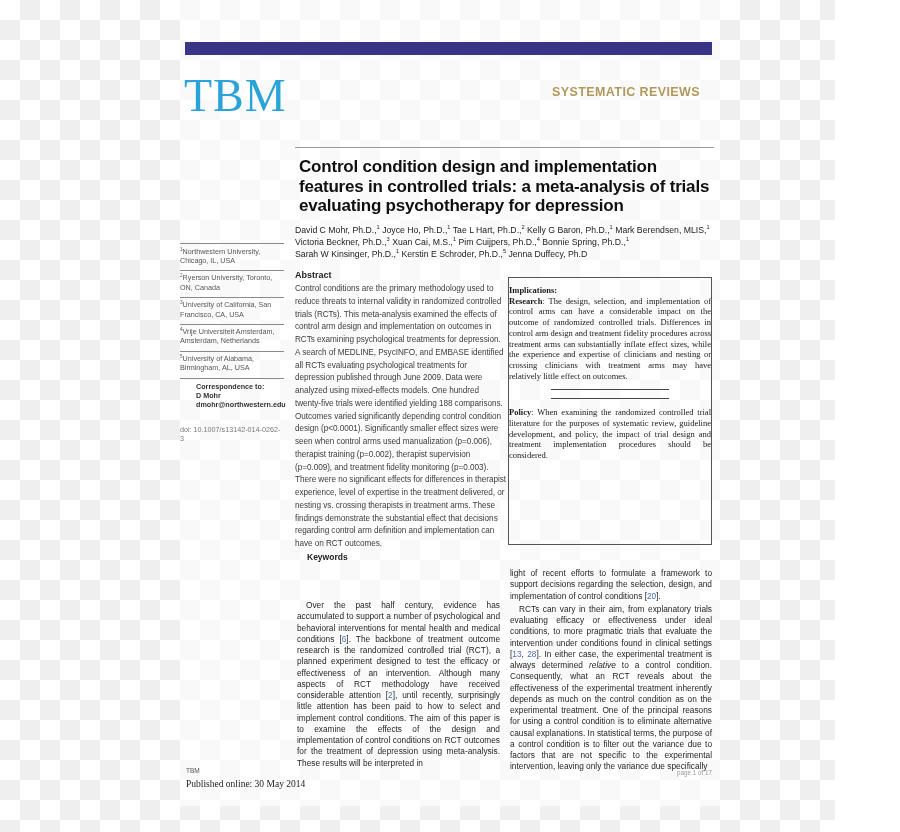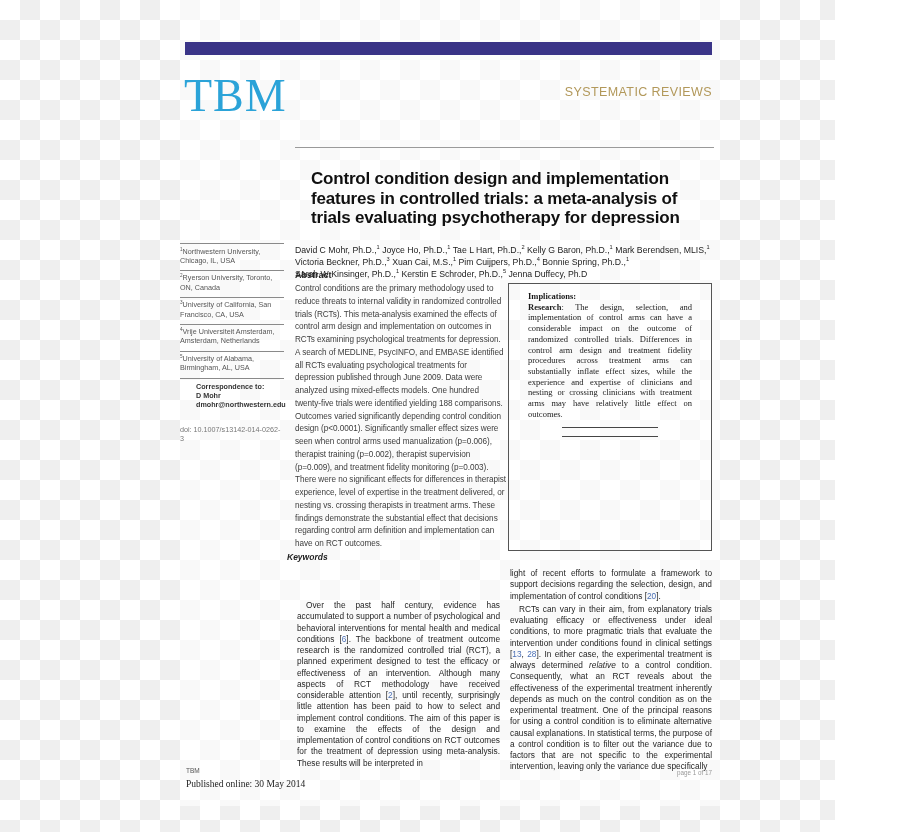--- a/index.html
+++ b/index.html
@@ -17,49 +17,49 @@
     position:absolute;left:180px;top:0;width:540px;height:806px;
     background:rgba(255,255,255,0.62);
   }
   .topbar{position:absolute;left:5px;top:42px;width:527px;height:13px;background:var(--header-bar);}
   .logo{
     position:absolute;left:4px;top:72px;
     font-family:"Liberation Serif",serif;font-size:46px;line-height:48px;
     color:var(--logo-blue);letter-spacing:1px;
   }
   .section-label{
-    position:absolute;right:8px;top:85px;
-    font-size:12.5px;font-weight:normal;letter-spacing:0.4px;color:var(--section-gold);
+    position:absolute;right:20px;top:85px;
+    font-size:12.5px;font-weight:bold;letter-spacing:0.4px;color:var(--section-gold);
   }
   .title-block{position:absolute;left:115px;top:147px;width:419px;border-top:1px solid #9a9a9a;padding-top:5px;}
   .title-block h1{
-    margin:16px;font-size:17px;line-height:19.5px;font-weight:600;
+    margin:4px;font-size:17px;line-height:19.5px;font-weight:600;
     letter-spacing:-0.2px;color:#101010;
   }
   .authors{margin-top:8px;font-size:8.7px;line-height:12.3px;color:#222;}
   .authors p{margin:0;}
   sup{font-size:0.65em;vertical-align:super;line-height:0;}
   .sidebar{position:absolute;left:0;top:243px;width:104px;font-size:7.2px;line-height:9.2px;color:var(--text-gray);}
   .aff{border-top:1px solid #8a8a8a;padding:2.5px 0 5px;}
   .corr{border-top:1px solid #8a8a8a;padding:3px 16px 5px;font-weight:bold;color:#333;}
   .corr .email{color:#333;}
   .doi{margin-top:11px;color:#777;}
   .abstract{position:absolute;left:115px;top:270px;width:212px;}
   .abstract h2{margin:0 0 3px;font-size:9px;color:#222;}
   .abstract p{margin:0;font-size:8.2px;line-height:12.75px;letter-spacing:-0.05px;color:#3d3d3d;}
   .imp-box{
-    position:absolute;left:328px;top:283px;width:204px;min-height:268px;box-sizing:border-box;
-    border:1px solid #555;padding:7px 19px 8px;
+    position:absolute;left:328px;top:277px;width:204px;min-height:268px;box-sizing:border-box;
+    border:1px solid #555;padding:7px 0 8px;
     font-family:"Liberation Serif",serif;font-size:8.5px;line-height:10.7px;
     text-align:justify;color:#1a1a1a;
   }
   .imp-box p{margin:0;}
   .imp-head{font-weight:bold;}
   .imp-rule{border:none;border-top:1px solid #444;width:58%;margin:8px auto;}
-  .keywords{position:absolute;left:107px;top:552px;width:212px;font-style:italic;}
+  .keywords{position:absolute;left:127px;top:552px;width:212px;}
   .keywords h2{margin:0;font-size:8.5px;color:#222;}
   .keywords p{
     margin:6px 0 0;font-family:"Liberation Serif",serif;font-size:8.9px;
     line-height:11.5px;letter-spacing:0.2px;color:#1f1f1f;
   }
   .col{position:absolute;width:207px;}
   .col-left{left:115px;top:598px;}
   .col-right{left:328px;top:566px;width:206px;}
   .col p{
     margin:2px;font-family:Liberation Sans, sans-serif;font-size:8.3px;
@@ -109,20 +109,21 @@
     <section class="abstract">
       <h2>Abstract</h2>
       <p>Control conditions are the primary methodology used to reduce threats to internal validity in randomized controlled trials (RCTs). This meta-analysis examined the effects of control arm design and implementation on outcomes in RCTs examining psychological treatments for depression. A search of MEDLINE, PsycINFO, and EMBASE identified all RCTs evaluating psychological treatments for depression published through June 2009. Data were analyzed using mixed-effects models. One hundred twenty-five trials were identified yielding 188 comparisons. Outcomes varied significantly depending control condition design (p&lt;0.0001). Significantly smaller effect sizes were seen when control arms used manualization (p=0.006), therapist training (p=0.002), therapist supervision (p=0.009), and treatment fidelity monitoring (p=0.003). There were no significant effects for differences in therapist experience, level of expertise in the treatment delivered, or nesting vs. crossing therapists in treatment arms. These findings demonstrate the substantial effect that decisions regarding control arm definition and implementation can have on RCT outcomes.</p>
     </section>
 
     <aside class="imp-box">
       <p class="imp-head">Implications:</p>
       <p><b>Research</b><span>: The design, selection, and implementation of control arms can have a considerable impact on the outcome of randomized controlled trials. Differences in control arm design and treatment fidelity procedures across treatment arms can substantially inflate effect sizes, while the experience and expertise of clinicians and nesting or crossing clinicians with treatment arms may have relatively little effect on outcomes.</span></p>
       <hr class="imp-rule">
       <hr class="imp-rule">
+      <p><b>Policy</b><span>: When examining the randomized controlled trial literature for the purposes of systematic review, guideline development, and policy, the impact of trial design and treatment implementation procedures should be considered.</span></p>
     </aside>
 
     <section class="keywords">
       <h2>Keywords</h2>
     </section>
 
     <section class="col col-left">
       <p class="indent"><span>Over the past half century, evidence has accumulated to support a number of psychological and behavioral interventions for mental health and medical conditions [</span><span class="ref-link">6</span><span>]. The backbone of treatment outcome research is the randomized controlled trial (RCT), a planned experiment designed to test the efficacy or effectiveness of an intervention. Although many aspects of RCT methodology have received considerable attention [</span><span class="ref-link">2</span><span>], until recently, surprisingly little attention has been paid to how to select and implement control conditions. The aim of this paper is to examine the effects of the design and implementation of control conditions on RCT outcomes for the treatment of depression using meta-analysis. These results will be interpreted in</span></p>
     </section>
 

